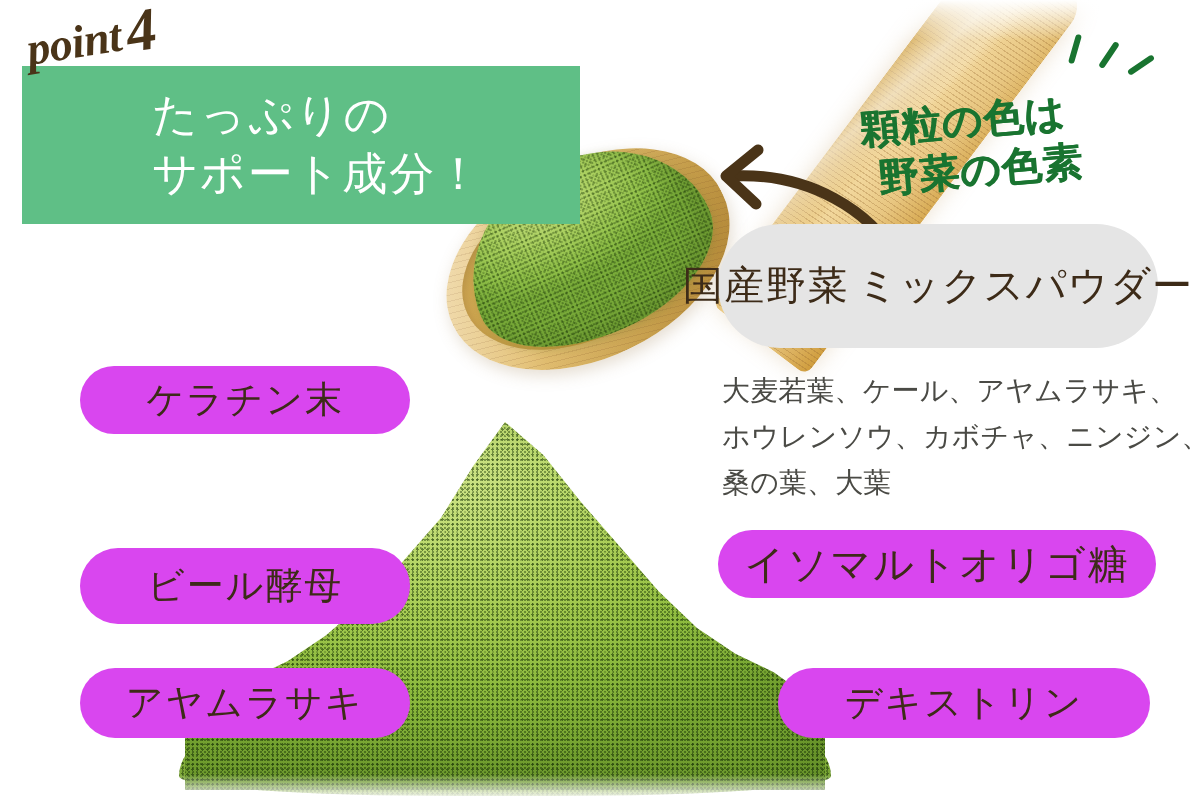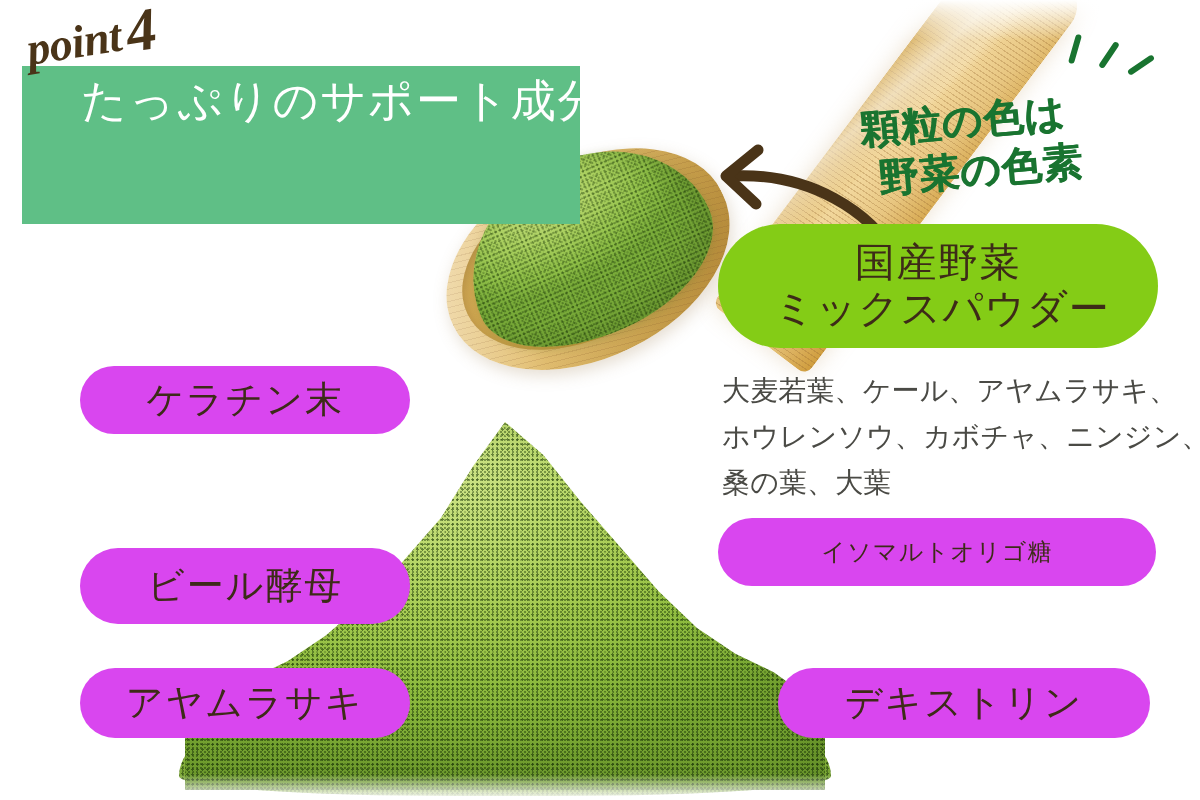--- a/index.html
+++ b/index.html
@@ -156,21 +156,21 @@
     background: radial-gradient(ellipse at center, rgba(120,140,90,.20) 0%, rgba(255,255,255,0) 72%);
   }
 
   
   .banner {
     position: absolute;
     left: 22px; top: 66px;
     width: 558px; height: 158px;
     background: #5fbf86;
     display: flex;
-    flex-direction: row;
+    flex-direction: column;
     align-items: flex-start;
     justify-content: center;
     padding: 6px 0 6px 130px;
     box-sizing: border-box;
   }
   .banner-line {
     color: #ffffff;
     font-size: 45px;
     line-height: 1.32;
     letter-spacing: .04em;
@@ -209,30 +209,30 @@
     color: #3d2b18;
     font-family: "Liberation Serif", serif;
     white-space: nowrap;
     box-sizing: border-box;
   }
   .pill-sm { font-size: 37px; letter-spacing: .05em; }
 
   .pill-keratin   { left: 80px;  top: 366px; width: 330px; height: 68px; }
   .pill-yeast     { left: 80px;  top: 532px; width: 330px; height: 76px; margin-top: 16px; }
   .pill-placenta  { left: 80px;  top: 668px; width: 330px; height: 70px; }
-  .pill-isomalto  { left: 718px; top: 518px; width: 438px; height: 68px; font-size: 24px; }
+  .pill-isomalto  { left: 718px; top: 530px; width: 438px; height: 68px; font-size: 40px; }
   .pill-dextrin   { left: 778px; top: 668px; width: 372px; height: 70px; }
 
   
   .pill-mix {
     left: 718px; top: 224px;
     width: 440px; height: 124px;
-    flex-direction: column;
+    flex-direction: row;
     line-height: 1.16;
-    background: #84cc16;
+    background: #e5e5e5;
   }
   .pill-mix .mix-l1 { font-size: 40px; letter-spacing: .04em; }
   .pill-mix .mix-l2 { font-size: 40px; letter-spacing: .03em; margin-left: 8px; }
 
   
   .fineprint {
     position: absolute;
     left: 722px; top: 368px;
     width: 430px;
     color: #4a4a45;

